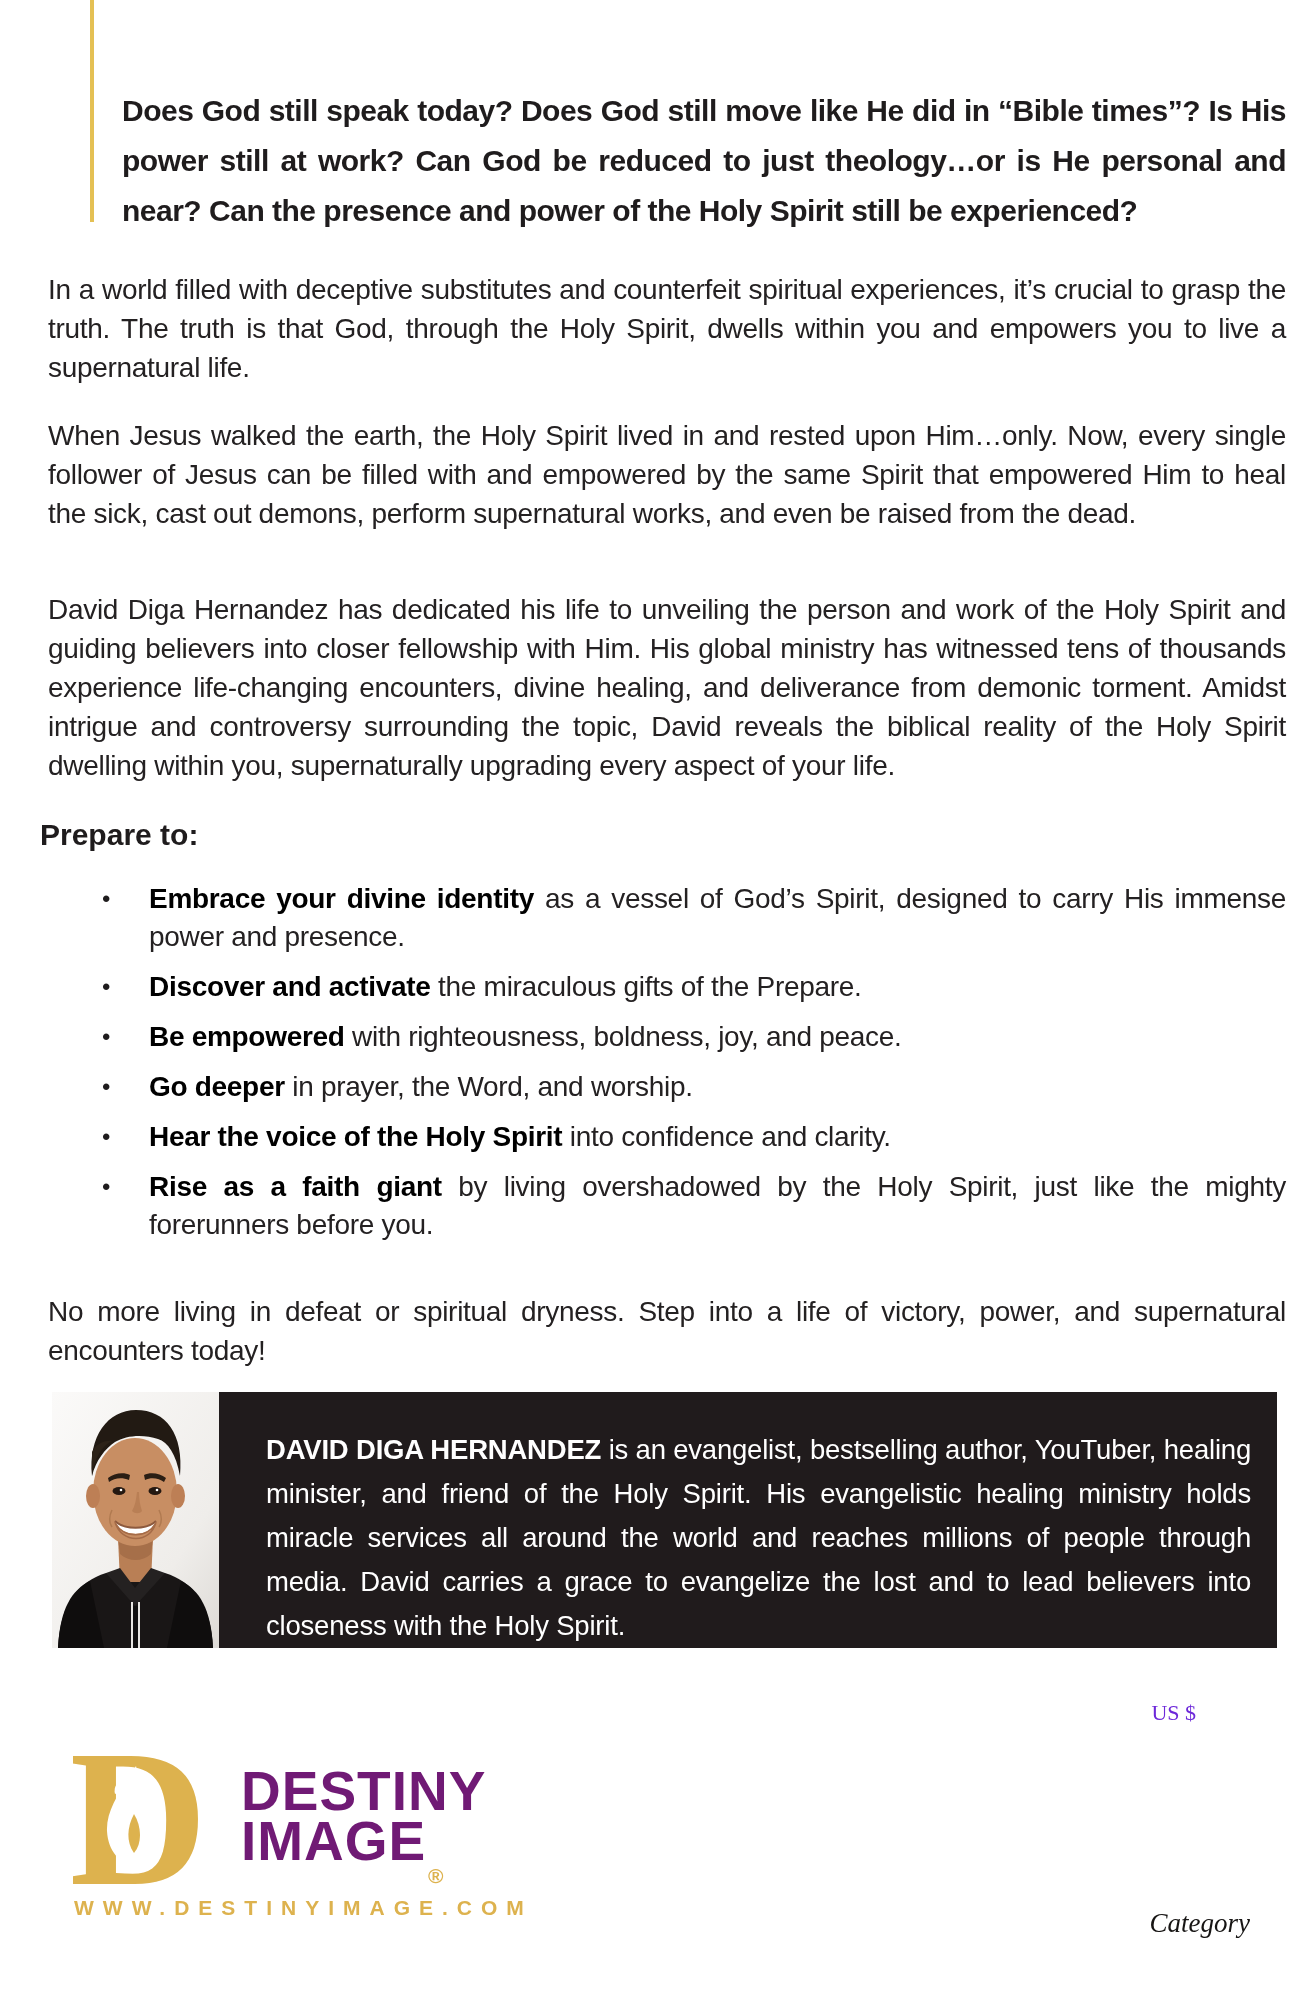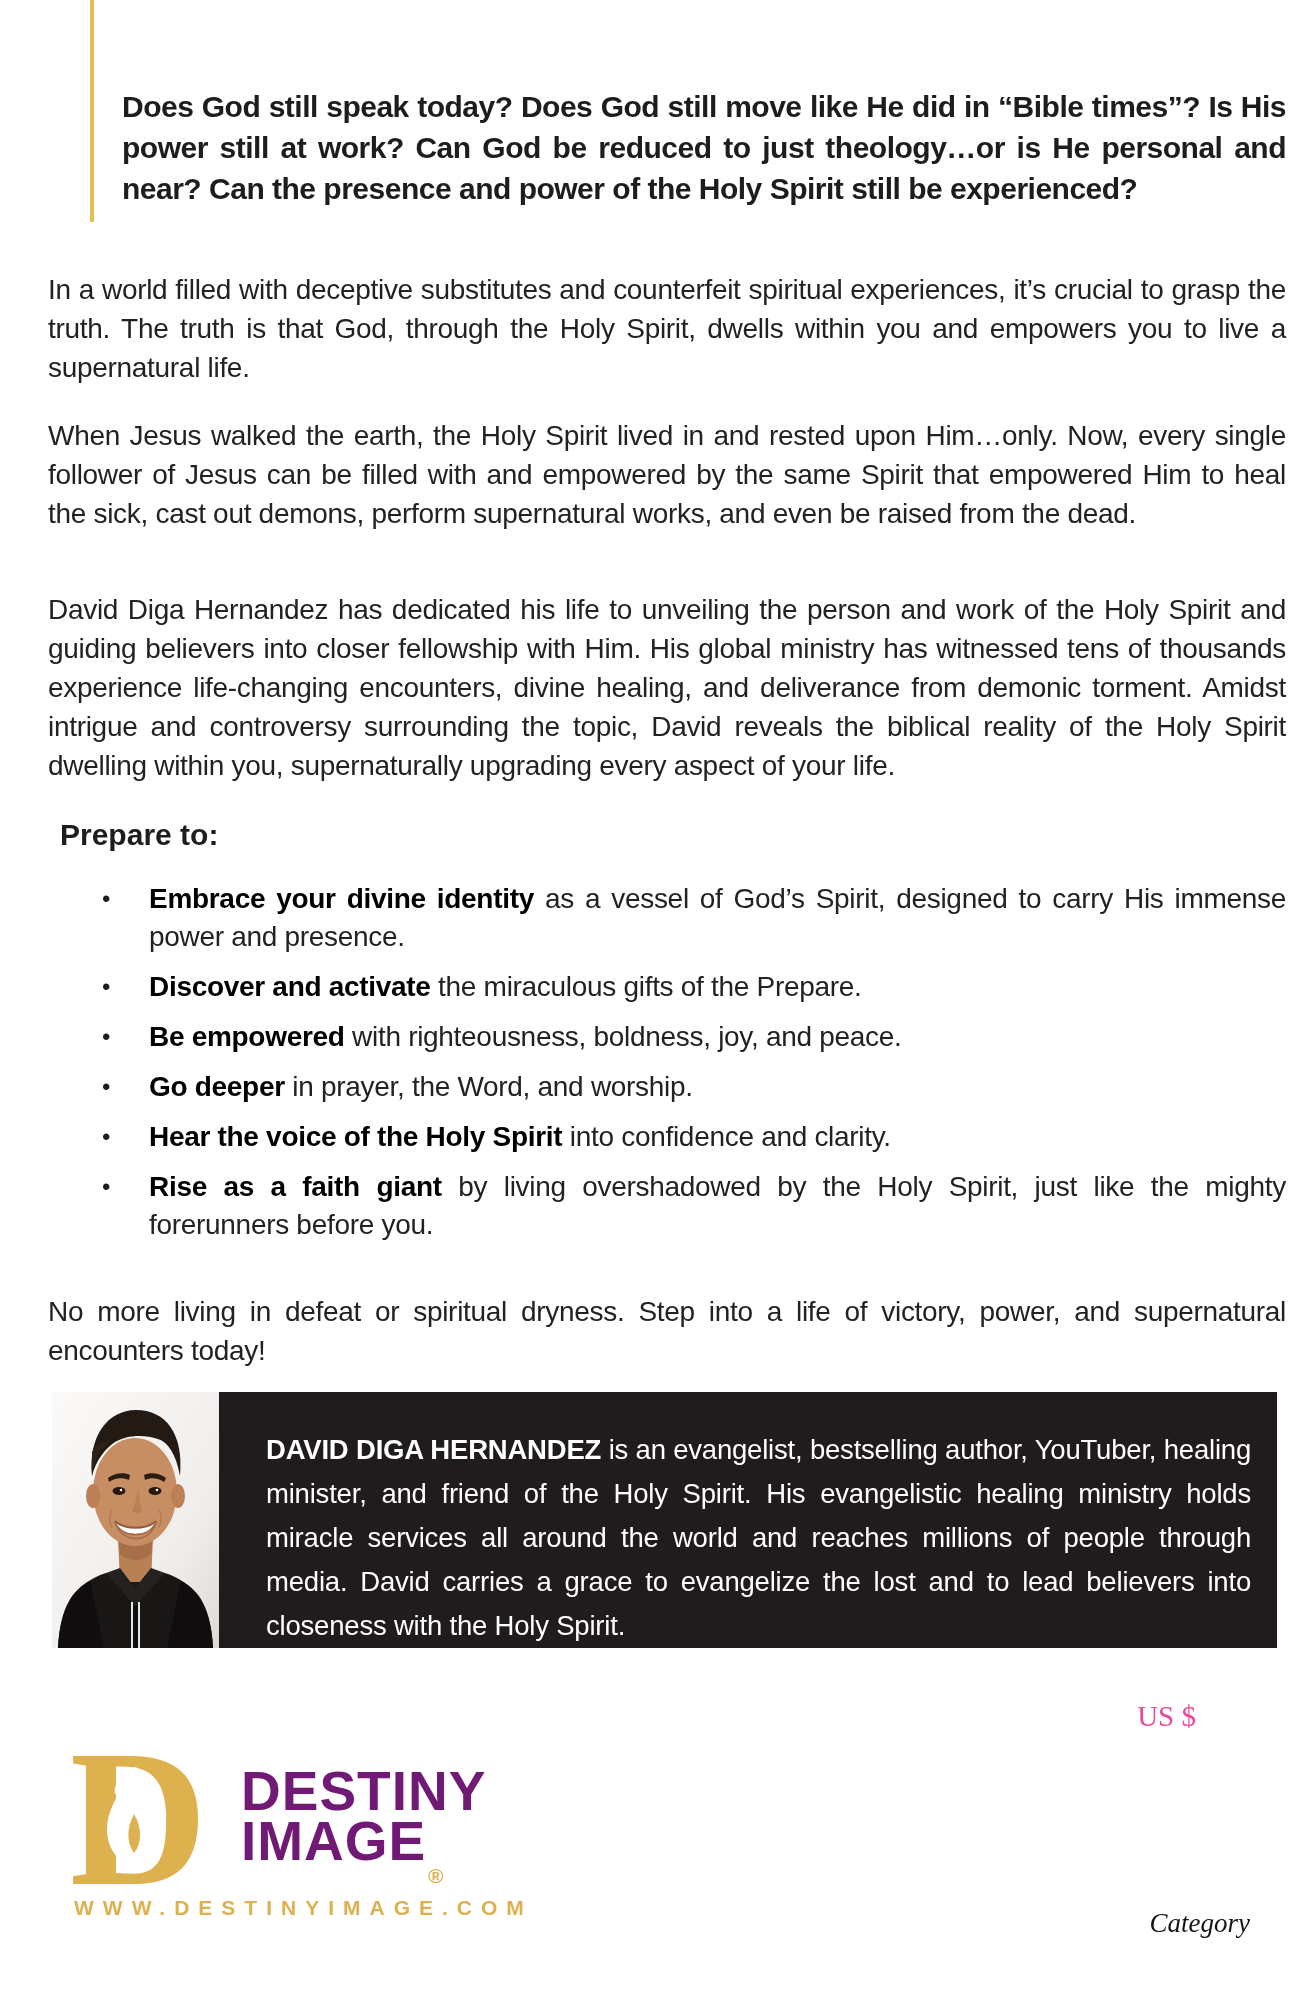--- a/index.html
+++ b/index.html
@@ -16,39 +16,39 @@
   }
   .gold-line {
     position: absolute;
     left: 90px; top: 0;
     width: 4px; height: 222px;
     background: #E4C054;
   }
   .intro {
     position: absolute;
     left: 122px; top: 86px; width: 1164px;
-    font-size: 30px; line-height: 41px;
+    font-size: 30px; line-height: 50px;
     font-weight: bold; letter-spacing: -0.5px;
     color: #1f1c1d;
     text-align: justify;
   }
   .para {
     position: absolute;
     left: 48px; width: 1238px;
     font-size: 28px; line-height: 39px;
     letter-spacing: -0.3px;
     text-align: justify;
     margin-top: 20px;
   }
   .p1 { top: 250px; }
   .p2 { top: 396px; }
   .p3 { top: 570px; }
   .prepare {
     position: absolute;
-    left: 60px; top: 818px;
+    left: 40px; top: 818px;
     font-size: 30px; font-weight: bold;
     color: #1f1c1d;
   }
   .bullets {
     position: absolute;
     left: 48px; top: 880px; width: 1238px;
     list-style: none;
   }
   .bullet {
     display: flex;
@@ -84,21 +84,21 @@
     padding: 36px 26px 0 47px;
     font-size: 27.5px; line-height: 44px;
     letter-spacing: -0.2px;
     text-align: justify;
   }
   .bio .name { font-weight: bold; }
   .price {
     position: absolute;
     top: 1700px; right: 116px;
     font-family: "Liberation Serif", serif;
-    font-size: 29px; color: #ec4899;
+    font-size: 22px; color: #6d28d9;
   }
   .logo { position: absolute; left: 73px; top: 1750px; width: 560px; height: 180px; }
   .logo svg.mark { position: absolute; left: 0; top: 2px; display: block; }
   .wordmark {
     position: absolute; left: 168px; top: 16px;
     color: #701a75; font-weight: bold;
     font-size: 55px; line-height: 50px; letter-spacing: 1px;
   }
   .regmark {
     position: absolute; left: 355px; top: 114px;

